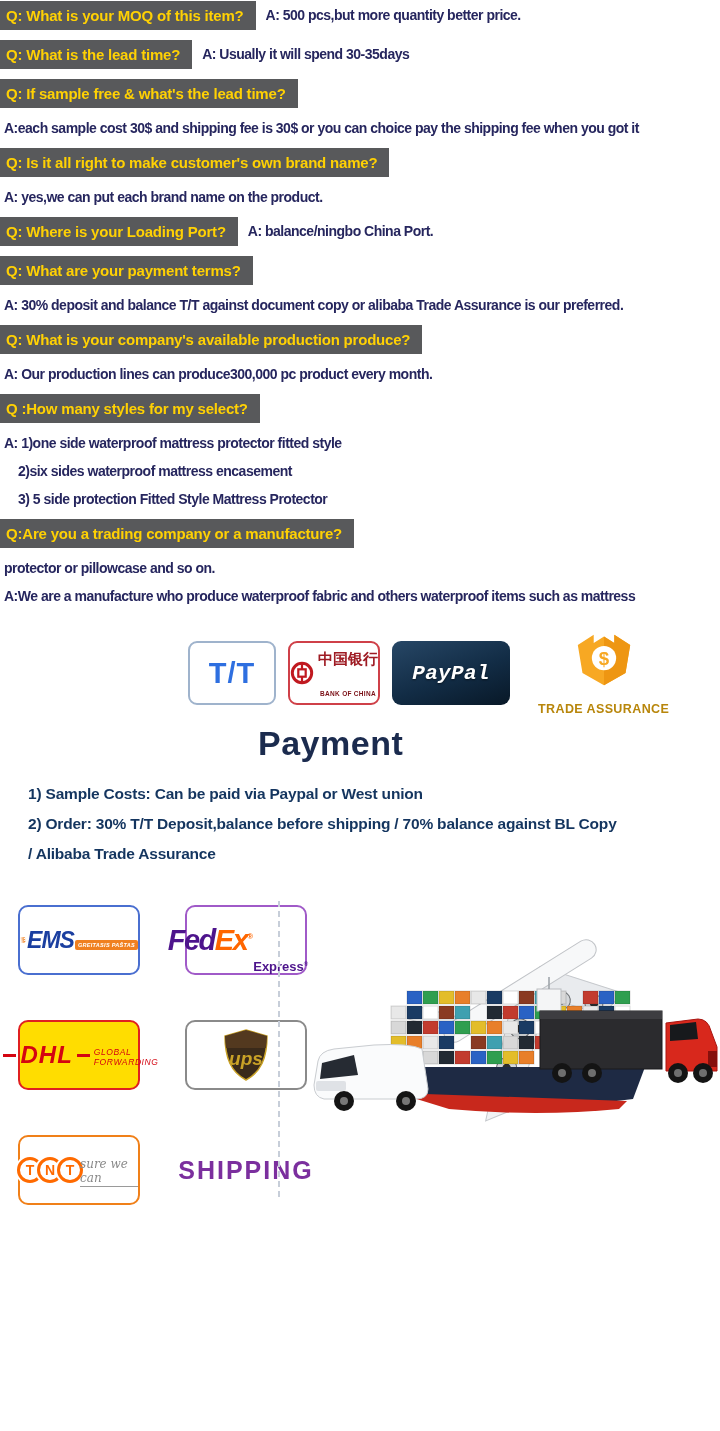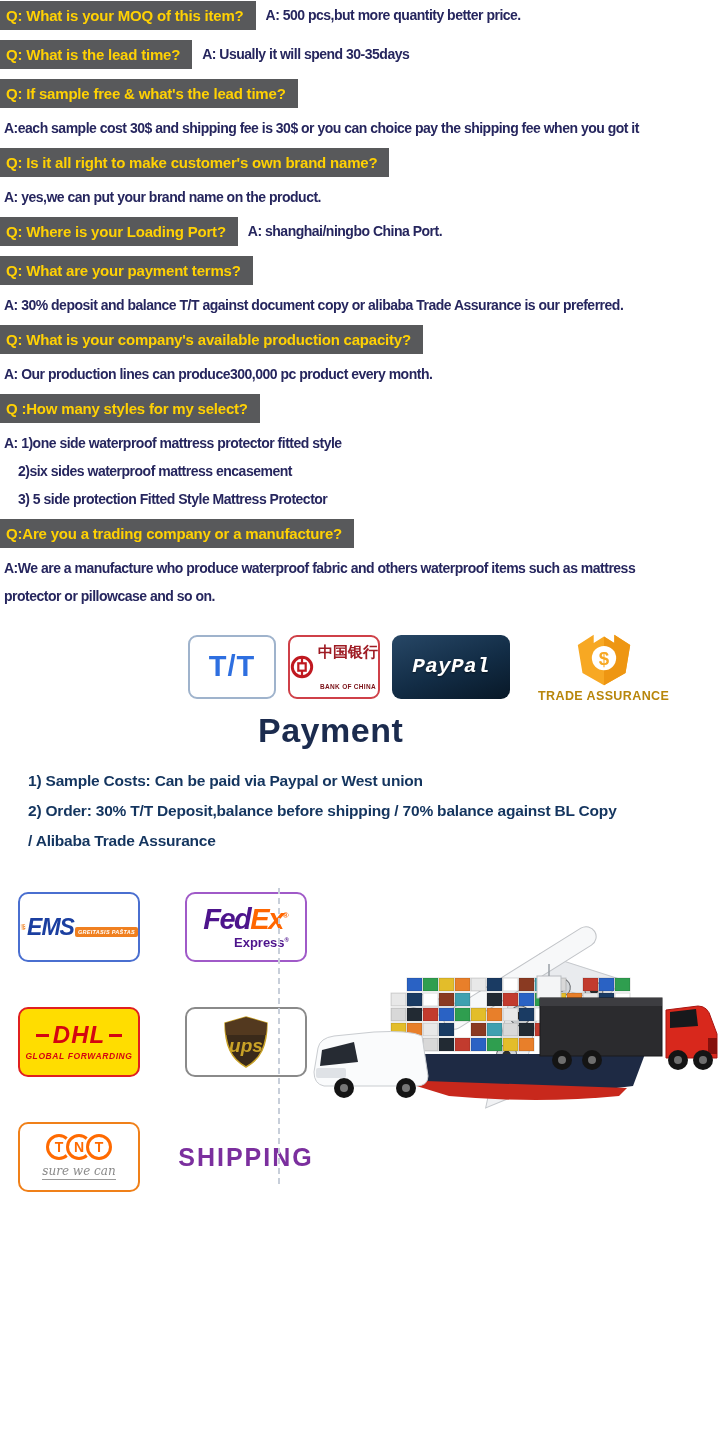--- a/index.html
+++ b/index.html
@@ -30,45 +30,45 @@
             display:flex;align-items:center;justify-content:center;gap:4px;}
   .boc-text{display:flex;flex-direction:column;align-items:center;gap:20px;}
   .boc-cn{color:#9E1B23;font-size:15px;font-weight:bold;font-family:"DejaVu Serif",serif;white-space:nowrap;}
   .boc-en{color:#7A1016;font-size:6.5px;font-weight:bold;letter-spacing:0.3px;margin-top:1px;white-space:nowrap;}
   .pp-card{width:118px;height:64px;border-radius:9px;
            background:linear-gradient(160deg,#274766 0%,#122c45 55%,#081827 100%);
            display:flex;align-items:center;justify-content:center;font-family:Liberation Mono, monospace;}
   .pp-card span{color:#fff;font-weight:bold;font-style:italic;font-size:21px;letter-spacing:0.3px;
                 text-shadow:0 1px 2px rgba(0,0,0,.55);}
   .ta{display:flex;flex-direction:column;align-items:center;margin-left:16px;}
-  .ta-text{color:var(--ta-text);font-weight:bold;font-size:12.5px;letter-spacing:0.4px;margin-top:1px;white-space:nowrap;}
+  .ta-text{color:var(--ta-text);font-weight:bold;font-size:12.5px;letter-spacing:0.4px;margin-top:14px;white-space:nowrap;}
   .pay-heading{margin:8px 0 0 258px;font-size:34px;font-weight:bold;color:var(--heading);letter-spacing:0.5px;}
   .terms{margin:16px 0 0 28px;}
   .term-line{color:var(--terms);font-weight:bold;font-size:15.5px;line-height:30px;letter-spacing:-0.2px;white-space:nowrap;}
   
   .shipping{position:relative;margin-top:24px;height:334px;}
   .carriers{position:absolute;left:18px;top:12px;display:grid;
             grid-template-columns:122px 122px;column-gap:8px;row-gap:24px;gap:45px;}
   .card{width:122px;height:70px;border-radius:10px;background:#fff;
-        display:flex;flex-direction:column;align-items:center;justify-content:center;}
+        display:flex;align-items:center;justify-content:center;}
   .ems{border:2px solid #4A6FD0;flex-direction:row;gap:1px;}
   .ems-name{color:#1B3FA0;font-style:italic;font-weight:bold;font-size:23px;letter-spacing:-1px;}
   .ems-band{background:#F08020;color:#fff;font-size:5.5px;font-weight:bold;font-style:italic;
             padding:2px 3px;border-radius:2px;letter-spacing:0.3px;margin-top:10px;white-space:nowrap;}
   .fedex{border:2px solid #A05AC8;}
   .fedex-top{font-size:29px;font-weight:bold;font-style:italic;letter-spacing:-1.5px;line-height:1;}
   .fed{color:#4D148C;}.ex{color:#FF6600;}
   .reg{font-size:8px;color:#FF6600;vertical-align:super;font-style:normal;letter-spacing:0;}
   .express{color:#4D148C;font-size:13px;font-weight:bold;align-self:flex-end;margin:2px 16px 0 0;line-height:1;}
   .express .reg2{font-size:6px;vertical-align:super;color:#4D148C;}
   .dhl{background:#FFDD00;border:2px solid #E02020;}
   .dhl-name{color:#D40511;font-weight:bold;font-style:italic;font-size:24px;letter-spacing:1px;
             display:flex;align-items:center;line-height:1;}
   .dhl-name::before,.dhl-name::after{content:"";display:inline-block;width:13px;height:3px;background:#D40511;margin:0 4px;}
-  .dhl-tag{color:#D40511;font-style:italic;font-weight:bold;font-size:8.5px;letter-spacing:0.6px;margin-top:4px;}
+  .dhl-tag{color:#D40511;font-style:italic;font-weight:normal;font-size:8.5px;letter-spacing:0.6px;margin-top:4px;}
   .ups{border:2px solid #8A8A8A;}
   .tnt{border:2px solid #F08019;}
   .tnt-letters{display:flex;}
   .tnt-letter{width:26px;height:26px;border:3px solid #FF6A00;border-radius:50%;background:#fff;
               color:#FF6A00;font-weight:bold;font-size:14px;display:flex;align-items:center;
               justify-content:center;margin:0 -3px;box-shadow:0 0 0 2px #fff;}
   .tnt-tag{color:#8A8A8A;font-size:12px;font-style:italic;margin-top:4px;
            font-family:"DejaVu Serif",serif;border-bottom:1px solid #9a9a9a;padding-bottom:1px;}
   .ship-word{align-self:center;justify-self:center;font-size:25px;font-weight:bold;
              color:var(--ship);letter-spacing:2px;}
@@ -106,45 +106,45 @@
           <div class="a-text a-line">A:each sample cost 30$ and shipping fee is 30$ or you can choice pay the shipping fee when you got it</div>
         </div>
     </div>
 
     <div class="faq-item">
       <div class="q-row">
         <span class="q-label">Q: Is it all right to make customer's own brand name?</span>
 
       </div>
       <div class="a-block">
-          <div class="a-text a-line">A: yes,we can put your brand name on the product.</div>
+          <div class="a-text a-line">A: yes,we can put each brand name on the product.</div>
         </div>
     </div>
 
     <div class="faq-item">
       <div class="q-row">
         <span class="q-label">Q: Where is your Loading Port?</span>
-        <span class="a-text a-inline">A: shanghai/ningbo China Port.</span>
+        <span class="a-text a-inline">A: balance/ningbo China Port.</span>
       </div>
 
     </div>
 
     <div class="faq-item">
       <div class="q-row">
         <span class="q-label">Q: What are your payment terms?</span>
 
       </div>
       <div class="a-block">
           <div class="a-text a-line">A: 30% deposit and balance T/T against document copy or alibaba Trade Assurance is our preferred.</div>
         </div>
     </div>
 
     <div class="faq-item">
       <div class="q-row">
-        <span class="q-label">Q: What is your company's available production capacity?</span>
+        <span class="q-label">Q: What is your company's available production produce?</span>
 
       </div>
       <div class="a-block">
           <div class="a-text a-line">A: Our production lines can produce300,000 pc product every month.</div>
         </div>
     </div>
 
     <div class="faq-item">
       <div class="q-row">
         <span class="q-label">Q :How many styles for my select?</span>
@@ -156,22 +156,22 @@
           <div class="a-text a-line indent">3) 5 side protection Fitted Style Mattress Protector</div>
         </div>
     </div>
 
     <div class="faq-item">
       <div class="q-row">
         <span class="q-label">Q:Are you a trading company or a manufacture?</span>
 
       </div>
       <div class="a-block">
+          <div class="a-text a-line">protector or pillowcase and so on.</div>
           <div class="a-text a-line">A:We are a manufacture who produce waterproof fabric and others waterproof items such as mattress</div>
-          <div class="a-text a-line">protector or pillowcase and so on.</div>
         </div>
     </div>
   </section>
 
   <section class="payment">
     <div class="pay-logos">
       <div class="tt-card">
         <span>T/T</span>
       </div>
       <div class="boc-card">

